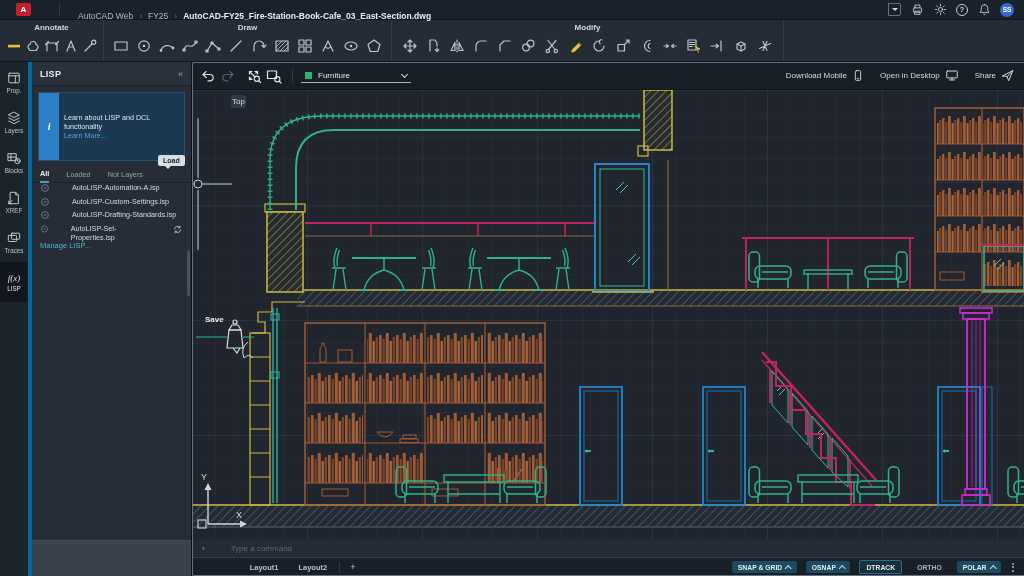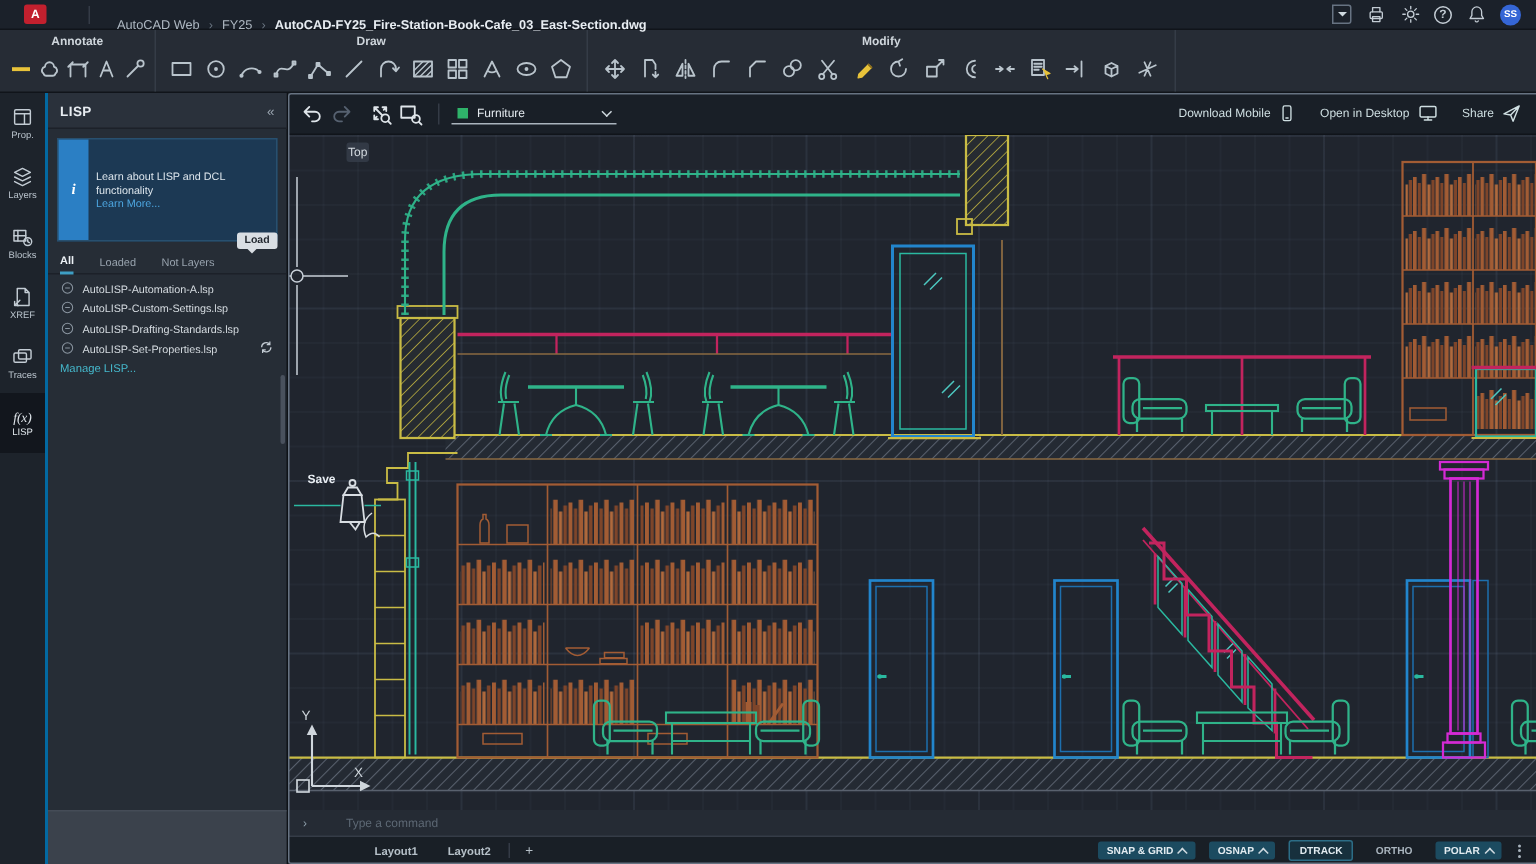--- a/index.html
+++ b/index.html
@@ -26,39 +26,39 @@
 
   
   .ribbon { position:absolute; left:0; top:20px; width:1024px; height:42px; background:#262c35; display:flex; border-bottom:1px solid #10141a; z-index:29;}
   .rgroup { border-right:1px solid #353c47; height:100%; }
   .rgroup-label { text-align:center; font-size:8px; font-weight:bold; color:#cfd6dc; padding-top:3px; }
   .rtools { display:flex; align-items:center; justify-content:space-evenly; height:28px; padding:0 4px; }
   .tool { width:19px; height:19px; display:flex; align-items:center; justify-content:center; }
   .tool svg { stroke:#b9c4cc; fill:none; stroke-width:1.2; stroke-linecap:round; stroke-linejoin:round; }
 
   
-  .rail { position:absolute; left:0; top:62px; width:32px; height:514px; background:#1d232b; border-right:2px solid #0369a1; z-index:20; }
+  .rail { position:absolute; left:0; top:62px; width:32px; height:514px; background:#1d232b; border-right:4px solid #0369a1; z-index:20; }
   .rail-item { height:40px; display:flex; flex-direction:column; align-items:center; justify-content:center; gap:2px; font-size:6.3px; color:#b9c3cc; }
   .rail-item svg { stroke:#c3ccd4; fill:none; stroke-width:1.1; stroke-linecap:round; stroke-linejoin:round; }
   .rail-item.active { background:#12161d; color:#e4eaef; }
   .fx { font-style:italic; font-size:9px; font-family:"Liberation Serif",serif; color:#dfe5ea; }
 
   
   .panel { position:absolute; left:32px; top:62px; width:160px; height:514px; background:#262d36; z-index:20; border-right:1px solid #0e1217; }
   .panel-head { height:24px; background:#2a313b; display:flex; align-items:center; padding:0 8px; border-bottom:1px solid #1c2129; }
   .panel-title { font-size:9px; font-weight:bold; color:#e8edf2; letter-spacing:.3px; }
   .collapse { margin-left:auto; color:#9aa5b0; font-size:9px; }
   .banner { margin:6px; background:#1c3954; border:1px solid #28506f; display:flex; }
   .banner-ic { width:22px; background:#2b7fc4; color:#fff; display:flex; align-items:center; justify-content:center; font-size:10px; font-weight:bold; font-family:"Liberation Serif",serif; font-style:italic;}
   .banner-tx { padding:20px 5px; font-size:7.2px; line-height:9px; color:#dce5ec; }
   .banner-tx .lnk { color:#4da6e0;text-align:right; }
   .ltabs { display:flex; align-items:center; padding:2px 8px 0 8px; gap:17px; border-bottom:1px solid #1c2129; height:16px; }
   .ltab { font-size:7.3px; color:#97a2ad; padding-bottom:3px; }
   .ltab.active { color:#eef3f7; font-weight:bold; border-bottom:2px solid #3e9ec4; }
-  .lrow { display:flex; align-items:flex-end; gap:5px; height:13.5px; padding:0 8px; font-size:7.2px; color:#d5dbe0; position:relative; }
+  .lrow { display:flex; align-items:flex-start; gap:22px; height:13.5px; padding:0 8px; font-size:7.2px; color:#d5dbe0; position:relative; }
   .lrow svg { stroke:#8a95a0; fill:none; stroke-width:1.1; }
   .managel { margin:4px 0 0 8px; font-size:7.5px; color:#45b8cc; }
   .tooltip { position:absolute; left:126px; top:93px; background:#d9dee3; color:#22282f; font-size:7px; font-weight:bold; padding:2px 5px; border-radius:2px; z-index:40; }
   .tooltip::after { content:""; position:absolute; left:7px; top:100%; border:3.5px solid transparent; border-top-color:#d9dee3; }
   .refresh { margin-left:auto; }
   .refresh svg { stroke:#c3ccd4; stroke-width:1.2; }
   .panel-scroll { position:absolute; right:1px; top:188px; width:3px; height:46px; background:#49515d; border-radius:2px; }
   .panel-foot { position:absolute; bottom:0; left:0; width:100%; height:36px; background:#3b424c; border-top:1px solid #454c57; }
 
   

